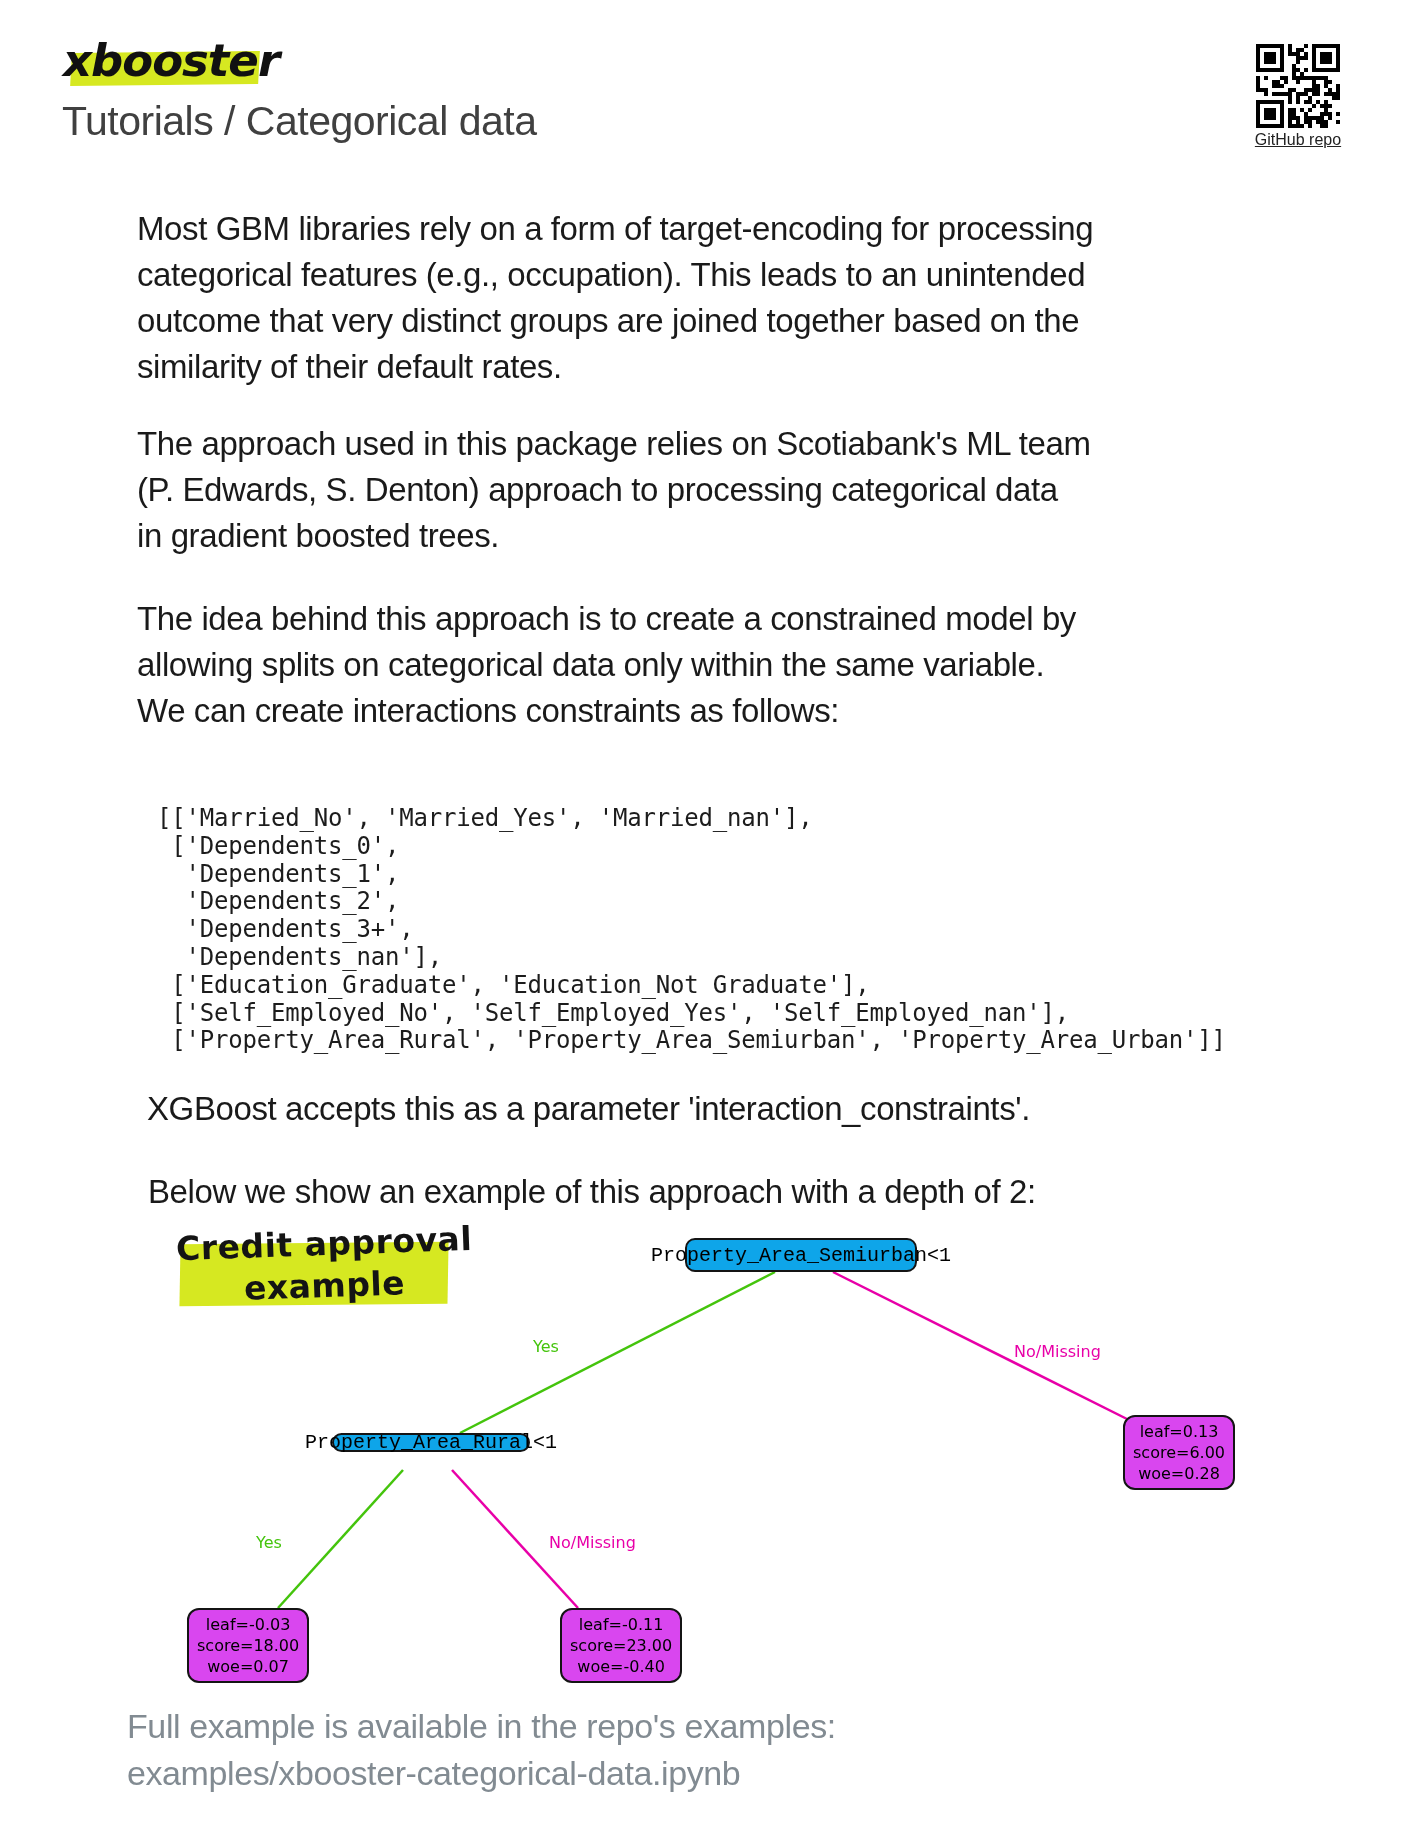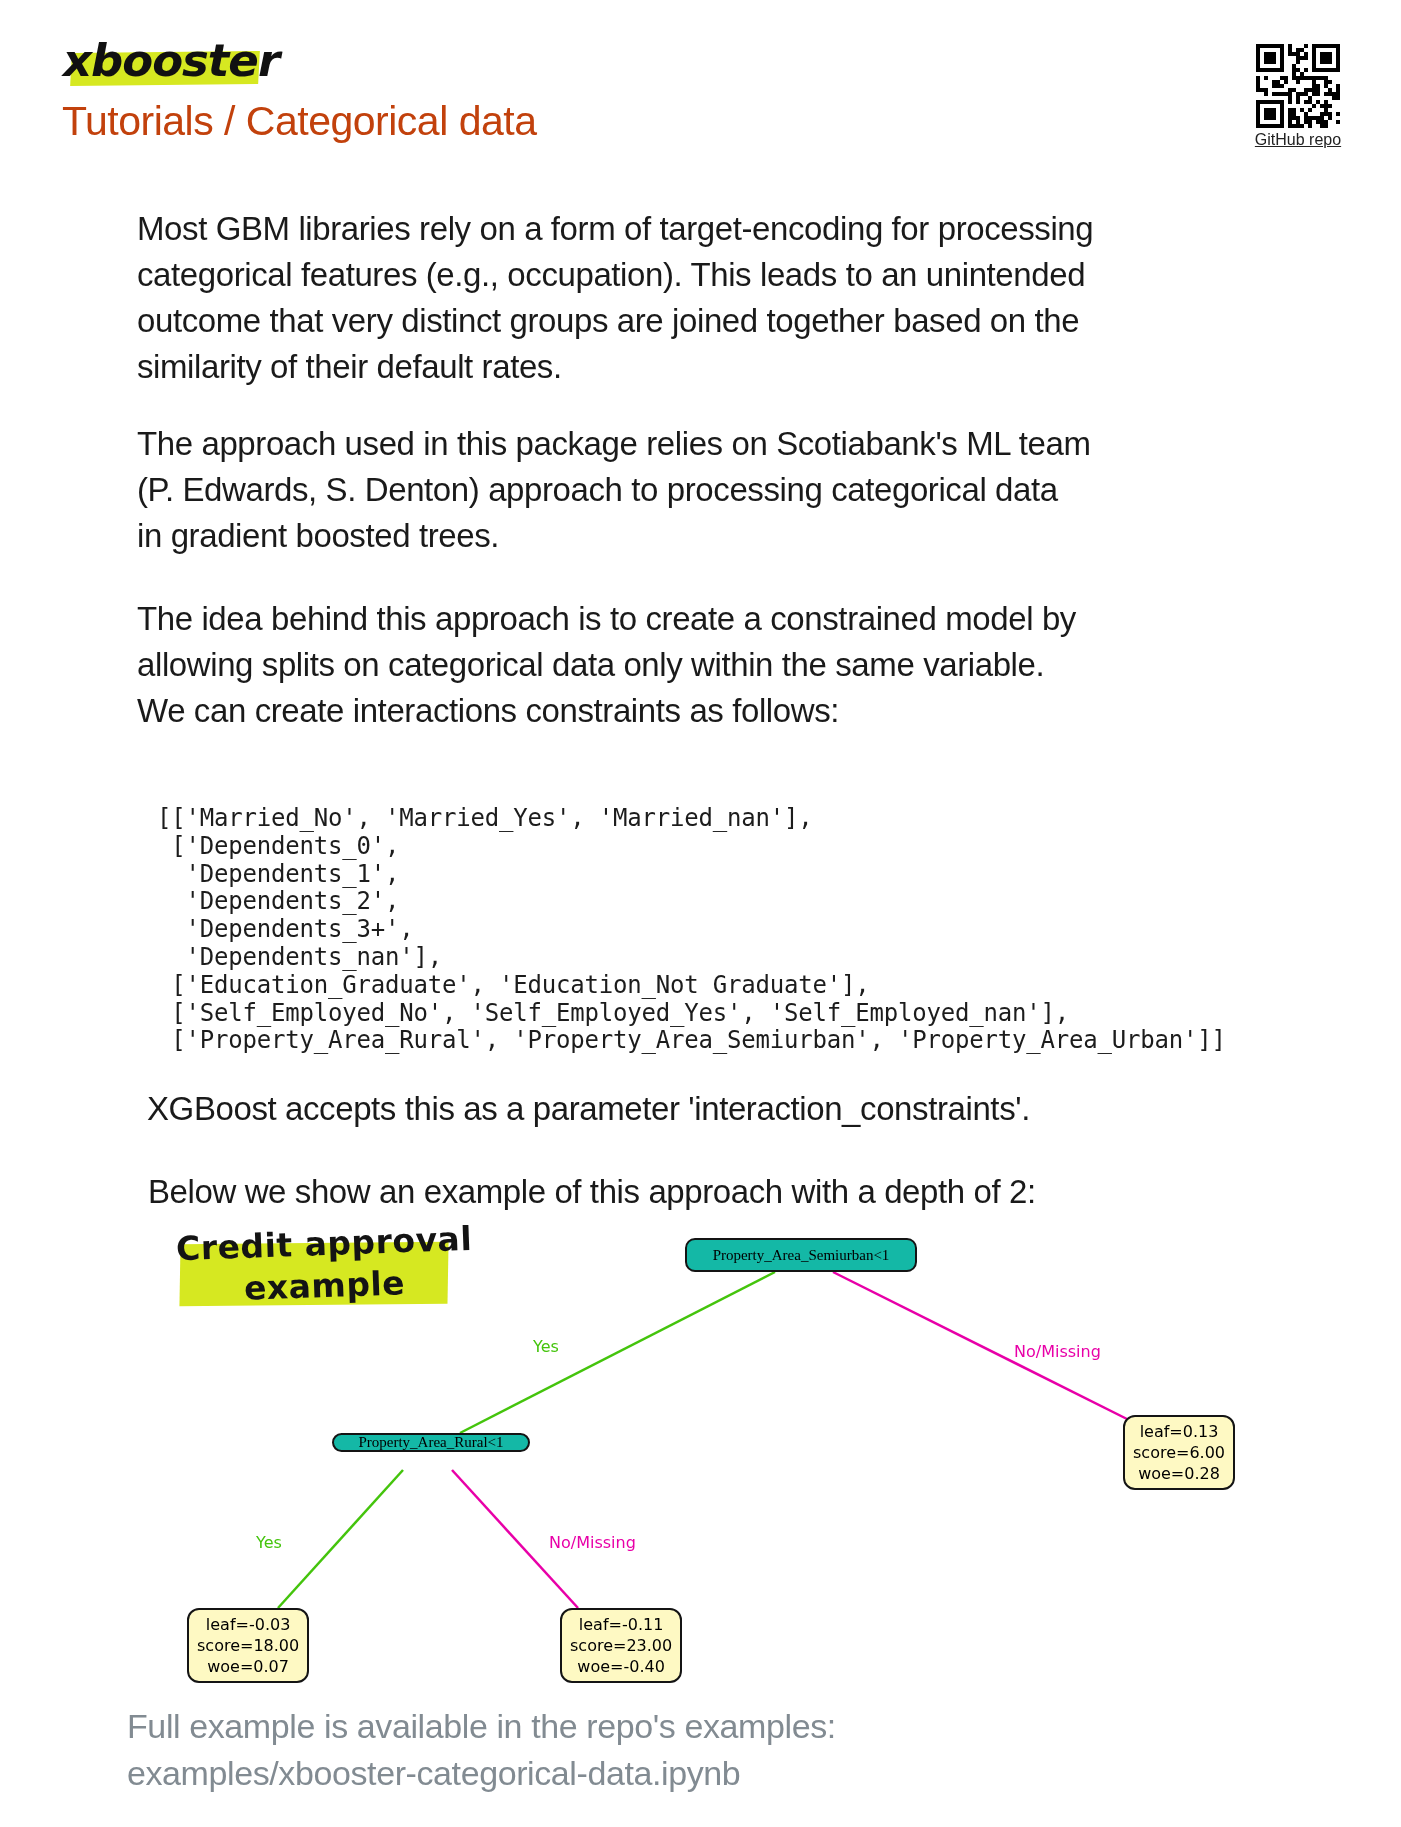--- a/index.html
+++ b/index.html
@@ -4,21 +4,21 @@
 <style>
   html,body{margin:0;padding:0;background:#fff;}
   .page{position:relative;width:1401px;height:1827px;background:#ffffff;overflow:hidden;
         font-family:"Liberation Sans",sans-serif;color:#191919;}
 
   
   .logo{position:absolute;left:63px;top:34px;height:60px;}
   .logo-hl{position:absolute;left:8px;top:18px;width:188px;height:33px;background:#d6e821;transform:skew(-3deg,-0.6deg);}
   .logo-text{position:relative;font-family:"DejaVu Sans",sans-serif;font-weight:700;font-style:italic;
              font-size:45px;letter-spacing:-1px;color:#111;}
-  .breadcrumb{position:absolute;left:62px;top:98px;font-size:41px;letter-spacing:-0.5px;color:#c2410c;}
+  .breadcrumb{position:absolute;left:62px;top:98px;font-size:41px;letter-spacing:-0.5px;color:#404040;}
   .qr{position:absolute;left:1256px;top:44px;width:84px;height:84px;}
   .qr-label{position:absolute;left:1240px;top:131px;width:116px;text-align:center;font-size:16px;color:#222;text-decoration:underline;}
 
   
   .para{position:absolute;font-size:33px;line-height:46px;letter-spacing:-0.4px;color:#1a1a1a;white-space:nowrap;}
   .p1{left:137px;top:206px;}
   .p2{left:137px;top:421px;}
   .p3{left:137px;top:596px;}
   .p4{left:147px;top:1086px;}
   .p5{left:148px;top:1169px;}
@@ -28,26 +28,26 @@
   
   .anno-hl{position:absolute;left:180px;top:1243px;width:268px;height:62px;background:#d6e821;transform:skew(-1.5deg) rotate(-0.5deg);}
   .anno{position:absolute;font-family:"DejaVu Sans",sans-serif;font-weight:700;font-size:33px;color:#141414;
         letter-spacing:0.5px;transform:rotate(-2deg);white-space:nowrap;}
   .anno-l1{left:176px;top:1224px;}
   .anno-l2{left:244px;top:1266px;}
 
   
   .tree{position:absolute;left:0;top:1220px;width:1401px;height:500px;}
   .edges{position:absolute;left:0;top:0;width:1401px;height:500px;}
-  .node{position:absolute;border:2px solid #141414;border-radius:10px;background:#14b8a6;
-        font-family:Liberation Serif, serif;font-size:15px;color:#000;
+  .node{position:absolute;border:2px solid #141414;border-radius:10px;background:#0ea5e9;
+        font-family:Liberation Mono, monospace;font-size:20px;color:#000;
         display:flex;align-items:center;justify-content:center;white-space:nowrap;box-sizing:border-box;}
   .node-root{left:685px;top:18px;width:232px;height:34px;}
   .node-rural{left:332px;top:213px;width:198px;height:19px;}
-  .leaf{position:absolute;border:2px solid #141414;border-radius:12px;background:#fef9c3;
+  .leaf{position:absolute;border:2px solid #141414;border-radius:12px;background:#d946ef;
         font-family:"DejaVu Sans",sans-serif;font-size:16px;line-height:21px;color:#000;
         text-align:center;padding:4px 8px;white-space:nowrap;box-sizing:border-box;}
   .leaf-right{left:1123px;top:195px;}
   .leaf-left{left:187px;top:388px;}
   .leaf-mid{left:560px;top:388px;}
   .elabel{position:absolute;font-family:"DejaVu Sans",sans-serif;font-size:16px;white-space:nowrap;}
   .e-yes{color:#44c40c;}
   .e-no{color:#e800a8;}
   .yes-top{left:533px;top:117px;}
   .no-top{left:1014px;top:122px;}

